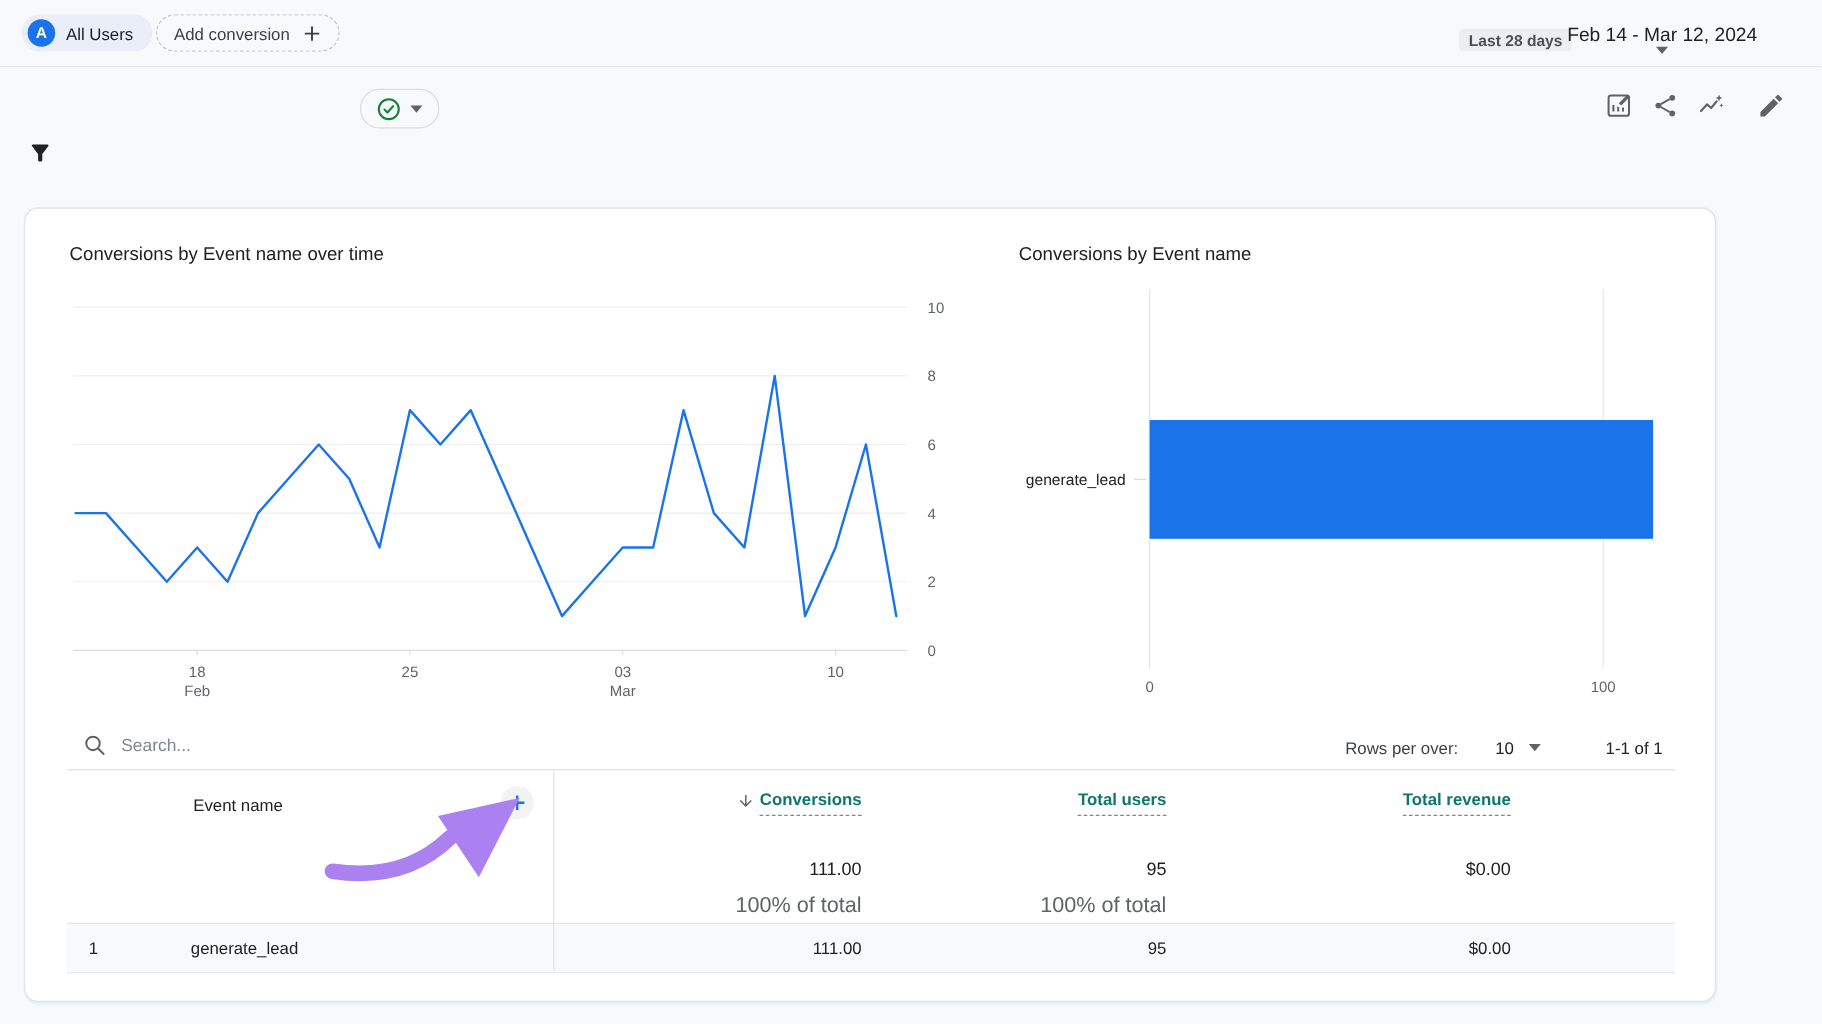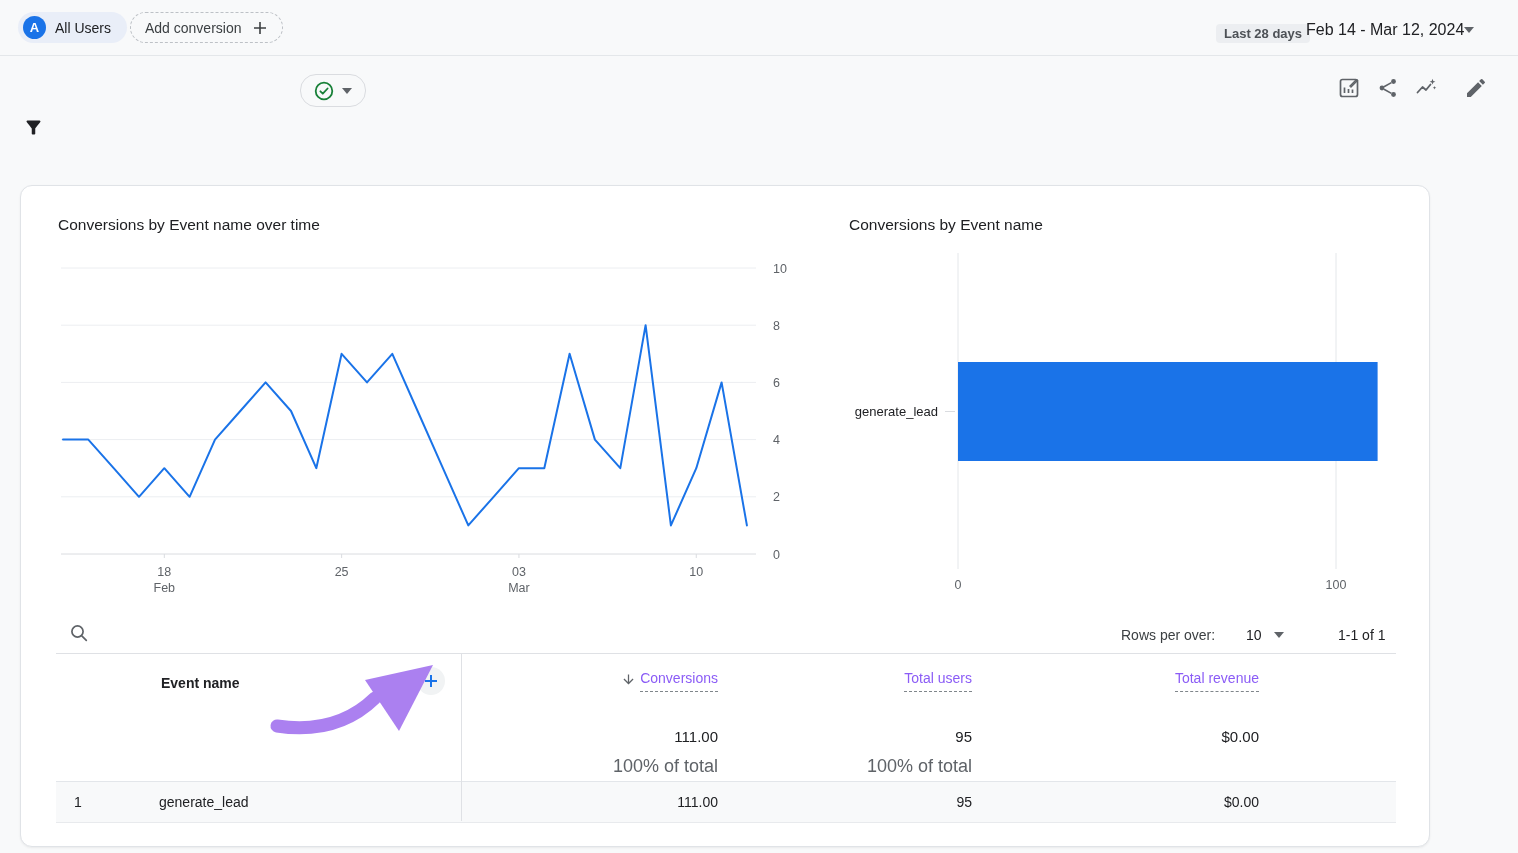--- a/index.html
+++ b/index.html
@@ -11,61 +11,61 @@
   .topbar{position:absolute;left:0;top:0;width:1518px;height:55px;border-bottom:1px solid #e4e7ea;}
   .segment-chip{position:absolute;left:18px;top:12px;height:31px;background:#e9eef8;border-radius:16px;
     display:flex;align-items:center;gap:9px;padding:0 16px 0 5px;cursor:pointer;}
   .avatar{width:23px;height:23px;border-radius:50%;background:#1a73e8;color:#fff;font-size:13px;font-weight:bold;
     display:flex;align-items:center;justify-content:center;}
   .segment-label{font-size:14px;color:#202124;}
   .add-comparison{position:absolute;left:130px;top:12px;height:29px;border:1px dashed #bdc1c6;border-radius:16px;
     display:flex;align-items:center;gap:10px;padding:0 14px;font-size:14px;color:#3c4043;font-weight:500;cursor:pointer;}
   .date-preset{position:absolute;left:1216px;top:24px;height:19px;background:#eceef1;color:#4d5156;
     font-size:13px;border-radius:4px;padding:0 8px;display:flex;align-items:center;font-weight:bold;}
-  .date-range{position:absolute;left:1306px;top:21px;display:flex;align-items:center;cursor:pointer;}
+  .date-range{position:absolute;left:1306px;top:21px;display:flex;align-items:center;cursor:pointer;flex-direction:column;}
   .date-range-text{font-size:16px;color:#202124;}
   .caret{width:0;height:0;border-left:5px solid transparent;border-right:5px solid transparent;border-top:6px solid #5f6368;}
 
   
   .page-title{position:absolute;left:20px;top:72px;margin:0;font-size:26px;font-weight:400;color:#1f1f1f;}
   .title-pill{position:absolute;left:300px;top:74px;width:64px;height:31px;border:1px solid #dadce0;border-radius:16px;
     display:flex;align-items:center;justify-content:center;gap:8px;cursor:pointer;background:#fff0;}
   .toolbar-btn{position:absolute;top:75px;width:26px;height:26px;display:flex;align-items:center;justify-content:center;cursor:pointer;}
   .filter-icon{position:absolute;left:23px;top:117px;}
   .filter-chip{position:absolute;left:48px;top:114px;height:27px;border:1px solid #dadce0;border-radius:15px;
     display:flex;align-items:center;gap:9px;padding:0 10px 0 12px;font-size:13px;color:#3c4043;background:#fff;cursor:pointer;}
 
   
   .card{position:absolute;left:20px;top:173px;width:1408px;height:660px;background:#fff;
-    border:1px solid #e0e3e7;border-radius:12px;box-shadow:0 1px 2px rgba(60,64,67,.08);margin-top:12px;}
+    border:1px solid #e0e3e7;border-radius:12px;box-shadow:0 1px 2px rgba(60,64,67,.08);}
   .chart-title{position:absolute;font-size:15.5px;color:#202124;}
 
   
   .gridline{stroke:#eceef1;stroke-width:1;}
   .gridline-v{stroke:#e4e7ea;stroke-width:1;}
   .axisline{stroke:#dadce0;stroke-width:1;}
   .ticklabel{font-family:"Liberation Sans",sans-serif;font-size:12.5px;fill:#5f6368;}
   .catlabel{font-family:"Liberation Sans",sans-serif;font-size:13px;fill:#202124;}
   .dataline{fill:none;stroke-width:2;stroke-linejoin:round;stroke-linecap:round;}
 
   
   .search-input{position:absolute;left:78px;top:435px;width:380px;height:24px;border:none;outline:none;
     background:transparent;font-family:"Liberation Sans",sans-serif;font-size:14.5px;color:#202124;}
   .search-input::placeholder{color:#80868b;}
   .rpp-label{position:absolute;left:1100px;top:441px;font-size:14px;color:#3c4043;}
   .rpp-select{position:absolute;left:1225px;top:441px;display:flex;align-items:center;gap:12px;cursor:pointer;}
   .rpp-value{font-size:14px;color:#202124;}
   .pagination{position:absolute;left:1317px;top:441px;font-size:14px;color:#202124;}
   .hdivider{position:absolute;height:1px;background:#dfe1e5;}
   .vdivider{position:absolute;width:1px;background:#dfe1e5;}
-  .dim-header{position:absolute;left:140px;top:489px;font-size:14px;color:#202124;font-weight:700;cursor:pointer;}
+  .dim-header{position:absolute;left:140px;top:489px;font-size:14px;color:#202124;font-weight:400;cursor:pointer;}
   .add-col-btn{position:absolute;left:396px;top:481px;width:28px;height:28px;border-radius:50%;background:#f1f3f4;
     display:flex;align-items:center;justify-content:center;cursor:pointer;}
   .metric-header{position:absolute;top:484px;display:flex;align-items:center;gap:4px;cursor:pointer;}
-  .metric-label{font-size:14px;color:#8b5cf6;font-weight:400;padding-bottom:5px;border-bottom:1px dashed #80868b;}
+  .metric-label{font-size:14px;color:#0f766e;font-weight:700;padding-bottom:5px;border-bottom:1px dashed #80868b;}
   .total-num{position:absolute;top:542px;font-size:15px;color:#202124;}
   .total-pct{position:absolute;top:570px;font-size:18px;color:#5f6368;}
   .data-row{position:absolute;left:35px;top:595px;width:1340px;height:40px;background:#f8f9fa;
     border-top:1px solid #e3e6ea;border-bottom:1px solid #e8eaed;cursor:pointer;}
   .cell{position:absolute;top:0;height:40px;line-height:40px;font-size:14px;color:#202124;}
 </style>
 </head>
 <body>
 
 <div class="screen">
@@ -166,20 +166,21 @@
         <text x="495" y="343" class="ticklabel" text-anchor="middle">100</text>
         <rect x="117" y="116" width="419.6" height="99" fill="#1a73e8"></rect>
         <line x1="104" x2="114" y1="165.5" y2="165.5" class="axisline"></line>
         <text x="97" y="170" class="catlabel" text-anchor="end">generate_lead</text>
       </svg>
 
     <svg class="abs" style="left:48px;top:437px;" width="20" height="20" viewBox="0 0 20 20">
       <circle cx="8.5" cy="8.5" r="5.6" fill="none" stroke="#5f6368" stroke-width="1.7"></circle>
       <path d="M12.8 12.8l4.5 4.5" stroke="#5f6368" stroke-width="1.7" stroke-linecap="round"></path>
     </svg>
+    <input class="search-input" type="text" placeholder="Search..." style="">
     <span class="rpp-label">Rows per over:</span>
     <div class="rpp-select">
       <span class="rpp-value">10</span>
       <span class="caret"></span>
     </div>
     <span class="pagination">1-1 of 1</span>
 
     <div class="hdivider" style="left:35px;top:467px;width:1340px;"></div>
 
     <div class="dim-header">Event name</div>

